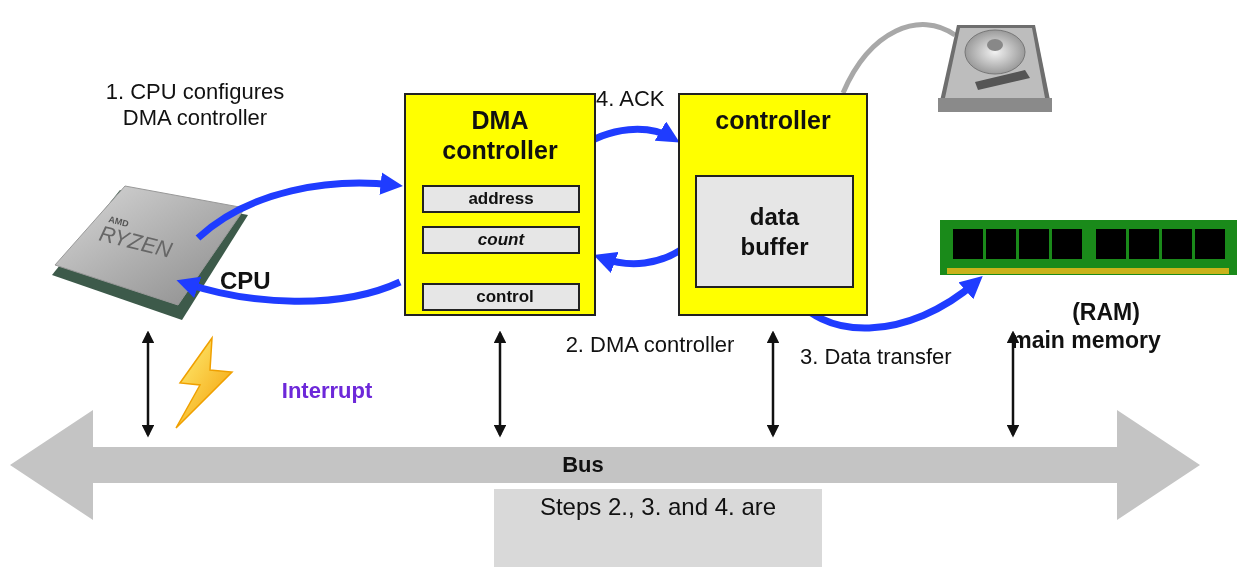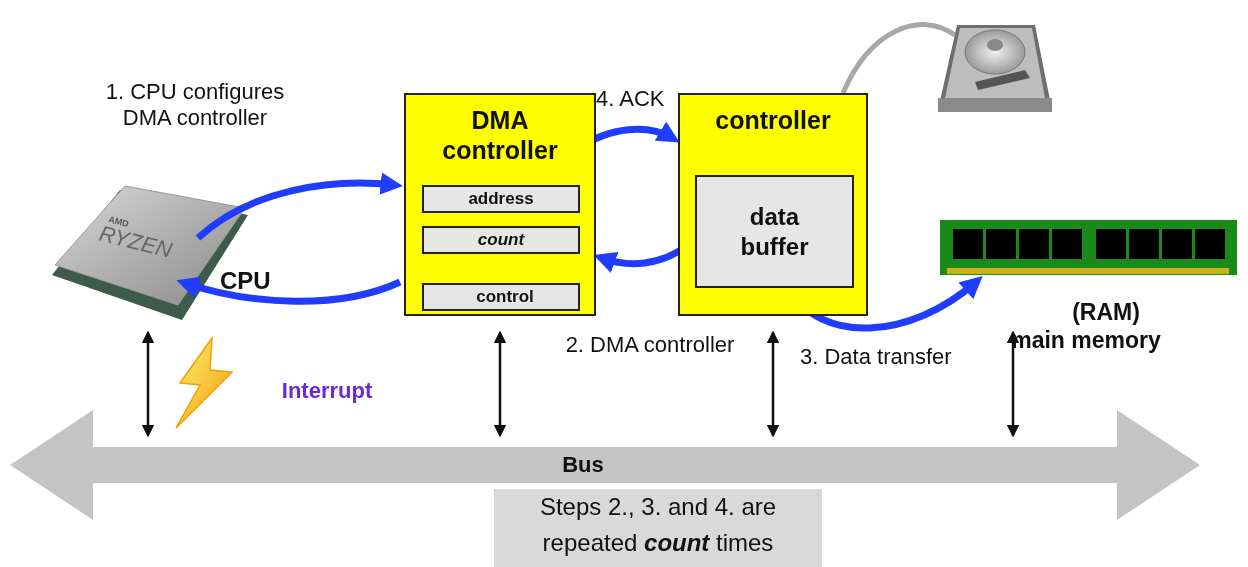--- a/index.html
+++ b/index.html
@@ -141,14 +141,13 @@
 <div class="abs label" style="left:800px; top:344px;">3. Data transfer</div>
 
 <div class="abs label" style="left:222px; top:378px; width:210px;">
   <div class="bold" style="color:#6d28d9;">Interrupt</div>
 </div>
 
 <div class="abs label bold" style="left:555px; top:452px; width:56px; font-size:22px;">Bus</div>
 
 <div class="note">
   <div>Steps 2., 3. and 4. are</div>
-  <div><span style="white-space: pre;">repeated </span><em>count</em><span style="white-space: pre;"> times</span></div>
 </div>
 
 </body></html>

